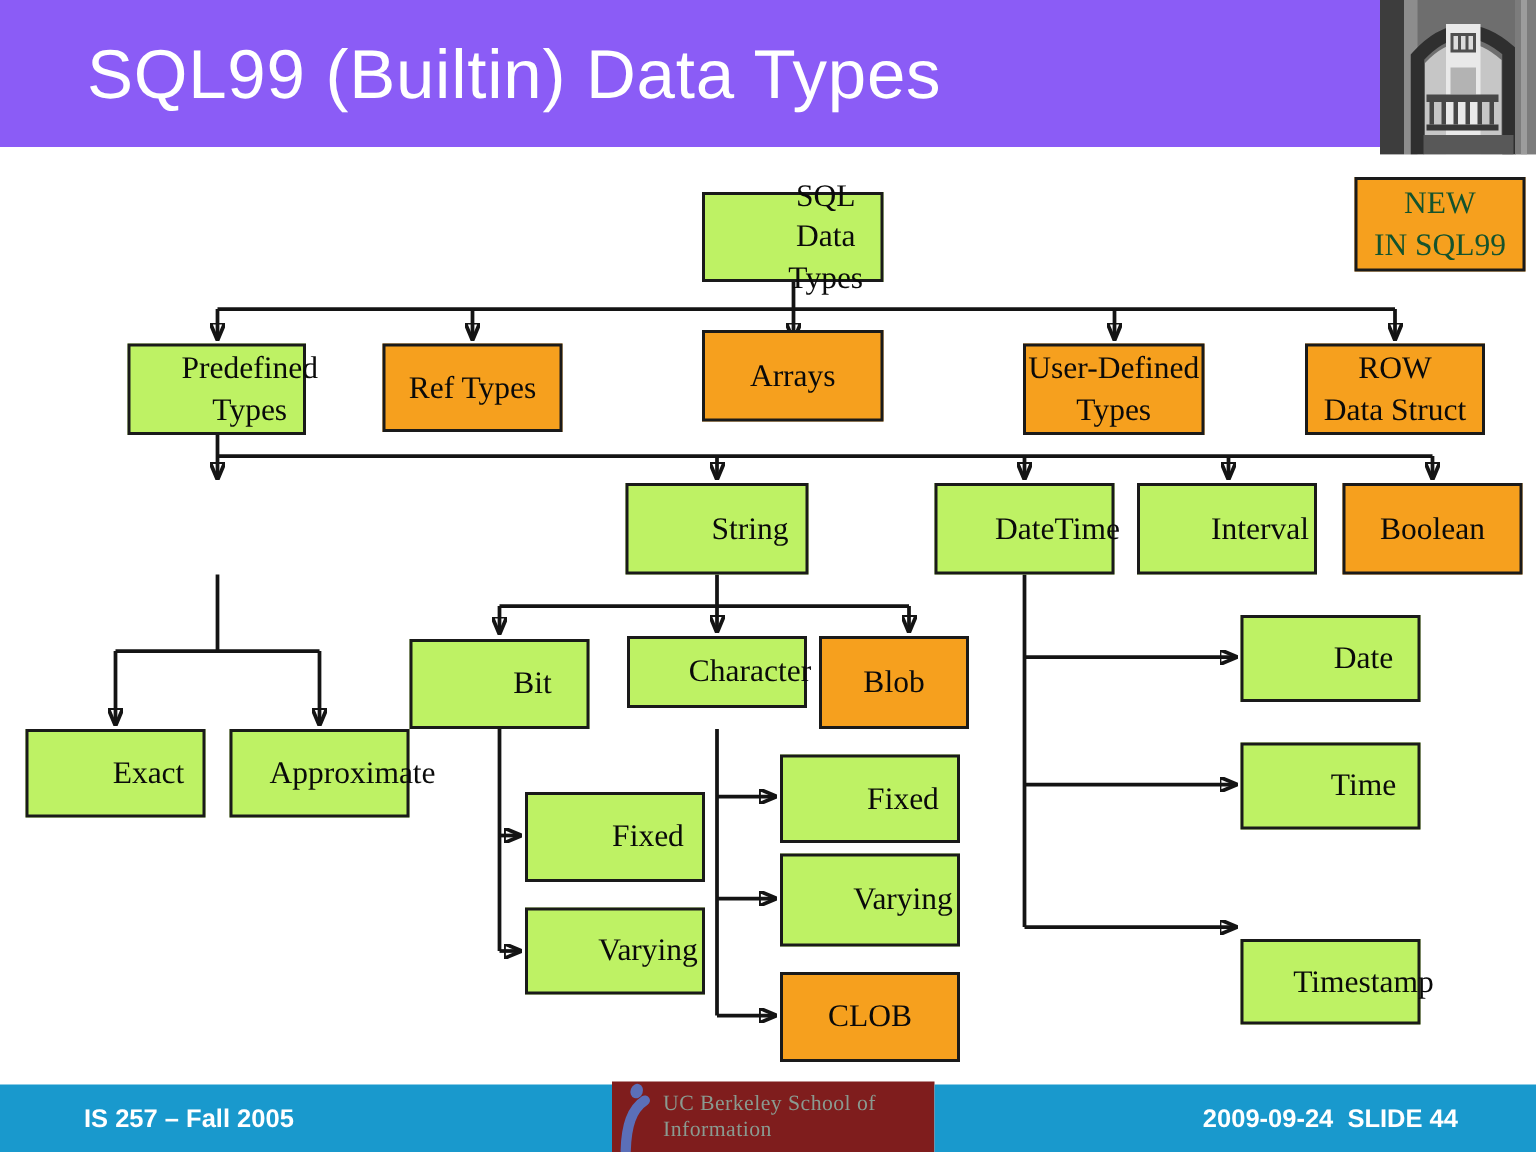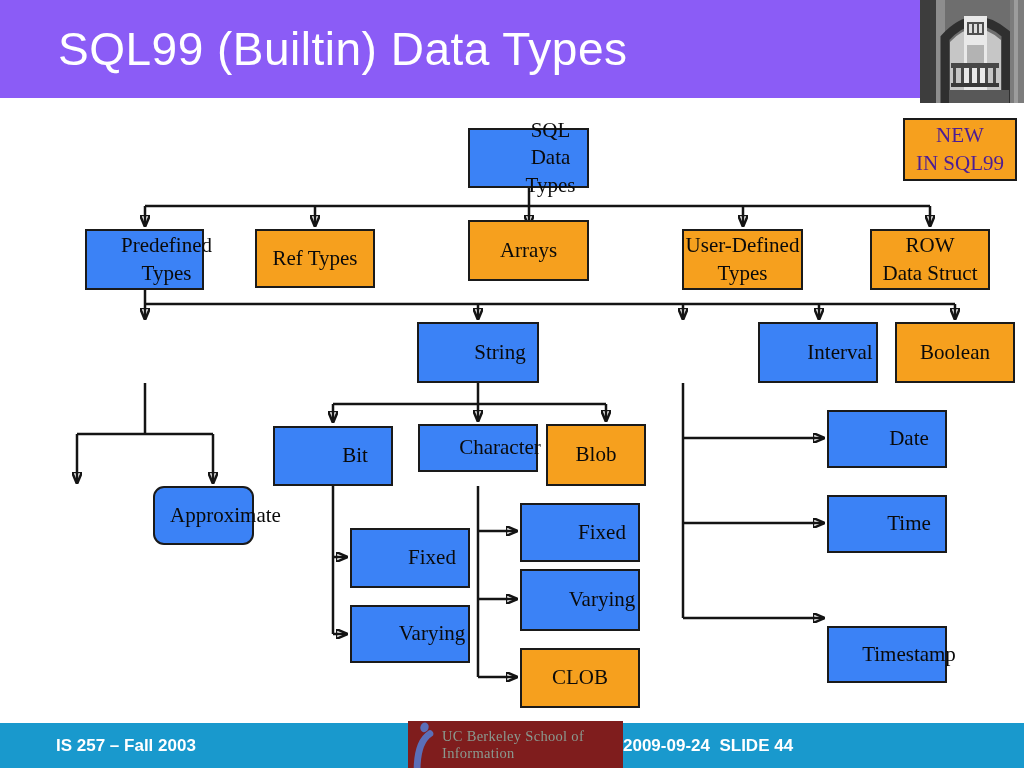--- a/index.html
+++ b/index.html
@@ -10,37 +10,37 @@
   
   .header-bar { position:absolute; left:0; top:0; width:1024px; height:98px; background:#8b5cf6; }
   .slide-title { position:absolute; left:58px; top:22px; color:#ffffff; font-size:46px;
                  font-family:"Liberation Sans", sans-serif; font-weight:normal; letter-spacing:0.5px; }
   .campus-photo { position:absolute; left:920px; top:0; width:104px; height:103px; display:block; }
 
   
   .badge { position:absolute; left:903px; top:118px; width:114px; height:63px; background:#f6a01e;
            border:2px solid #1a1a1a; display:flex; align-items:center; justify-content:center;
            text-align:center; font-family:"Liberation Serif", serif; font-size:21px; line-height:1.3;
-           white-space:pre-line; color:#4c1d95; }
+           white-space:pre-line; color:#14532d; }
 
   
   .connectors { position:absolute; left:0; top:0; width:1024px; height:768px; pointer-events:none; }
   .connectors path { stroke:#141414; stroke-width:2.5; fill:none; }
 
   
   .node { position:absolute; border:2px solid #1a1a1a; display:flex; align-items:center; justify-content:center;
           text-align:center; font-family:"Liberation Serif", serif; font-size:21px; line-height:1.3;
           white-space:pre-line; color:#0a0a0a; }
-  .node.blue   { background:#3b82f6;padding-left:44px; }
+  .node.blue   { background:#bef264;padding-left:44px; }
   .node.orange { background:#f6a01e; }
 
   
   .footer-seg { position:absolute; top:723px; height:45px; background:#1999cd; display:flex; align-items:center; }
   .footer-left  { left:0; width:408px; padding-left:56px; }
-  .footer-right { left:623px; width:401px; justify-content:flex-start; padding-right:52px; }
+  .footer-right { left:623px; width:401px; justify-content:flex-end; padding-right:52px; }
   .footer-text { color:#ffffff; font-size:17px; font-weight:bold; white-space:pre; }
   .logo { position:absolute; left:408px; top:721px; width:215px; height:47px; background:#7f1d1d;
           display:flex; align-items:center; }
   .logo-figure { width:25px; height:47px; margin-left:3px; flex:0 0 auto; display:block; }
   .logo-text { font-family:"Liberation Serif", serif; font-size:14.5px; color:#8a9a90; margin-left:6px;
                letter-spacing:0.3px; }
 </style>
 </head>
 <body>
 
@@ -131,42 +131,44 @@
   <div class="node blue" style="left:85px;  top:229px; width:119px; height:61px;">Predefined
 Types</div>
   <div class="node orange" style="left:255px; top:229px; width:120px; height:59px;">Ref Types</div>
   <div class="node orange" style="left:468px; top:220px; width:121px; height:61px;">Arrays</div>
   <div class="node orange" style="left:682px; top:229px; width:121px; height:61px;">User-Defined
 Types</div>
   <div class="node orange" style="left:870px; top:229px; width:120px; height:61px;">ROW
 Data Struct</div>
 
   <div class="node blue" style="left:417px; top:322px; width:122px; height:61px;">String</div>
+  <div class="node blue" style="left:623px; top:322px; width:120px; height:61px;">DateTime</div>
   <div class="node blue" style="left:758px; top:322px; width:120px; height:61px;">Interval</div>
   <div class="node orange" style="left:895px; top:322px; width:120px; height:61px;">Boolean</div>
 
-  <div class="node blue" style="left:153px; top:486px; width:101px; height:59px;border-radius:11px;">Approximate</div>
+  <div class="node blue" style="left:17px;  top:486px; width:120px; height:59px;">Exact</div>
+  <div class="node blue" style="left:153px; top:486px; width:120px; height:59px;">Approximate</div>
 
   <div class="node blue" style="left:273px; top:426px; width:120px; height:60px;">Bit</div>
   <div class="node blue" style="left:418px; top:424px; width:120px; height:48px;">Character</div>
   <div class="node orange" style="left:546px; top:424px; width:100px; height:62px;">Blob</div>
 
   <div class="node blue" style="left:350px; top:528px; width:120px; height:60px;">Fixed</div>
   <div class="node blue" style="left:350px; top:605px; width:120px; height:58px;">Varying</div>
 
   <div class="node blue" style="left:520px; top:503px; width:120px; height:59px;">Fixed</div>
   <div class="node blue" style="left:520px; top:569px; width:120px; height:62px;">Varying</div>
   <div class="node orange" style="left:520px; top:648px; width:120px; height:60px;">CLOB</div>
 
   <div class="node blue" style="left:827px; top:410px; width:120px; height:58px;">Date</div>
   <div class="node blue" style="left:827px; top:495px; width:120px; height:58px;">Time</div>
   <div class="node blue" style="left:827px; top:590px; width:120px; height:57px;margin-top:36px;">Timestamp</div>
 
   <div class="footer-seg footer-left">
-    <span class="footer-text">IS 257 – Fall 2003</span>
+    <span class="footer-text">IS 257 – Fall 2005</span>
   </div>
   <div class="logo">
     <svg class="logo-figure" viewBox="0 0 25 48">
       <ellipse cx="13.5" cy="6.5" rx="4.2" ry="5" fill="#5b6fb8" transform="rotate(20 13.5 6.5)"></ellipse>
       <path d="M6,47 C6.5,30 10,19 19,13" fill="none" stroke="#5b6fb8" stroke-width="7" stroke-linecap="round"></path>
     </svg>
     <span class="logo-text">UC Berkeley School of Information</span>
   </div>
   <div class="footer-seg footer-right">
     <span class="footer-text">2009-09-24  SLIDE 44</span>

